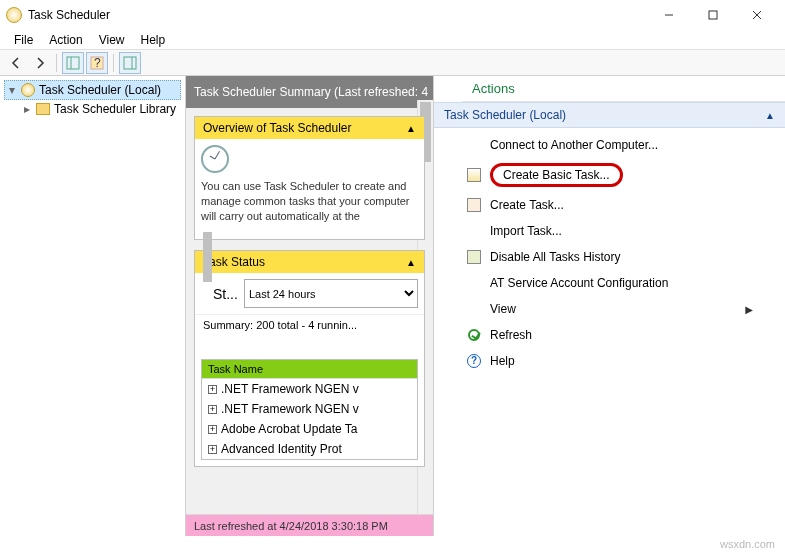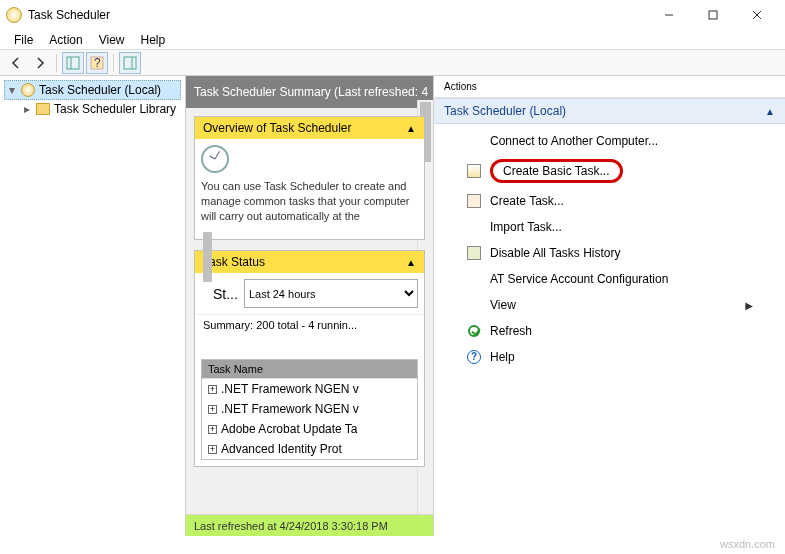--- a/index.html
+++ b/index.html
@@ -53,28 +53,28 @@
 .clock { width:28px; height:28px; border:2px solid #8aa; border-radius:50%; position:relative; flex:0 0 28px; }
 .clock::before { content:""; position:absolute; left:50%; top:50%; width:1px; height:9px; background:#567; transform-origin:bottom; transform:translate(-50%,-100%) rotate(30deg); }
 .clock::after { content:""; position:absolute; left:50%; top:50%; width:1px; height:6px; background:#567; transform-origin:bottom; transform:translate(-50%,-100%) rotate(-60deg); }
 
 .status-row { display:flex; align-items:center; gap:6px; padding:6px; }
 .status-row .lbl { font-size:14px;margin-left:12px; }
 select.last { flex:1; border:1px solid #aaa; background:#fff; height:29px; font-size:11px; }
 .summary-line { padding:4px 8px 8px 8px; font-size:11px; border-top:1px solid #eee; }
 
 .tasklist { border:1px solid #c0c0c0; background:#fff; }
-.tasklist .hdr { background:#a3a3a3; padding:3px 6px; font-size:11px; border-bottom:1px solid #ddd; }
+.tasklist .hdr { background:#84cc16; padding:3px 6px; font-size:11px; border-bottom:1px solid #ddd; }
 .tasklist .row { padding:3px 6px; font-size:11px; white-space:nowrap; overflow:hidden; display:flex; align-items:center; gap:4px; }
 .tasklist .plus { width:9px; height:9px; border:1px solid #666; display:inline-flex; align-items:center; justify-content:center; font-size:9px; line-height:1; }
 
-.mid-footer { position:absolute; bottom:0; left:0; right:0; height:22px; background:#bef264; border-top:1px solid #d8d8d8; font-size:11px; display:flex; align-items:center; padding:0 8px; color:#333; }
-
-
-.right .r-head { padding:5px 10px; font-weight:400; font-size:10px; color:#000000; border-bottom:1px solid #e3e3e3; }
+.mid-footer { position:absolute; bottom:0; left:0; right:0; height:22px; background:#f9a8d4; border-top:1px solid #d8d8d8; font-size:11px; display:flex; align-items:center; padding:0 8px; color:#333; }
+
+
+.right .r-head { padding:5px 10px; font-weight:400; font-size:13px; color:#15803d; border-bottom:1px solid #e3e3e3;margin-left:28px; }
 .right .r-sub { background:#e6eef9; border-top:1px solid #cddaec; border-bottom:1px solid #cddaec; padding:5px 10px; font-size:12px; color:#15428b; display:flex; justify-content:space-between; align-items:center; }
 .right .r-sub .up { font-size:10px; color:#15428b; }
 .action-list { padding:4px 16px; }
 .action { display:flex; align-items:center; gap:8px; padding:5px 16px; color:#000; font-size:12px; }
 .action .ico { width:16px; height:16px; display:flex; align-items:center; justify-content:center; }
 .action .txt { flex:1; }
 .action .arrow { font-size:10px; color:#333; }
 .highlight-oval { border:3px solid #d00000; border-radius:14px; padding:2px 10px; display:inline-block; }
 .ico-box { width:14px; height:14px; border:1px solid #888; background:#fdfdfd; }
 .ico-green { width:12px; height:12px; border:2px solid #2a952a; border-radius:50%; position:relative; }

